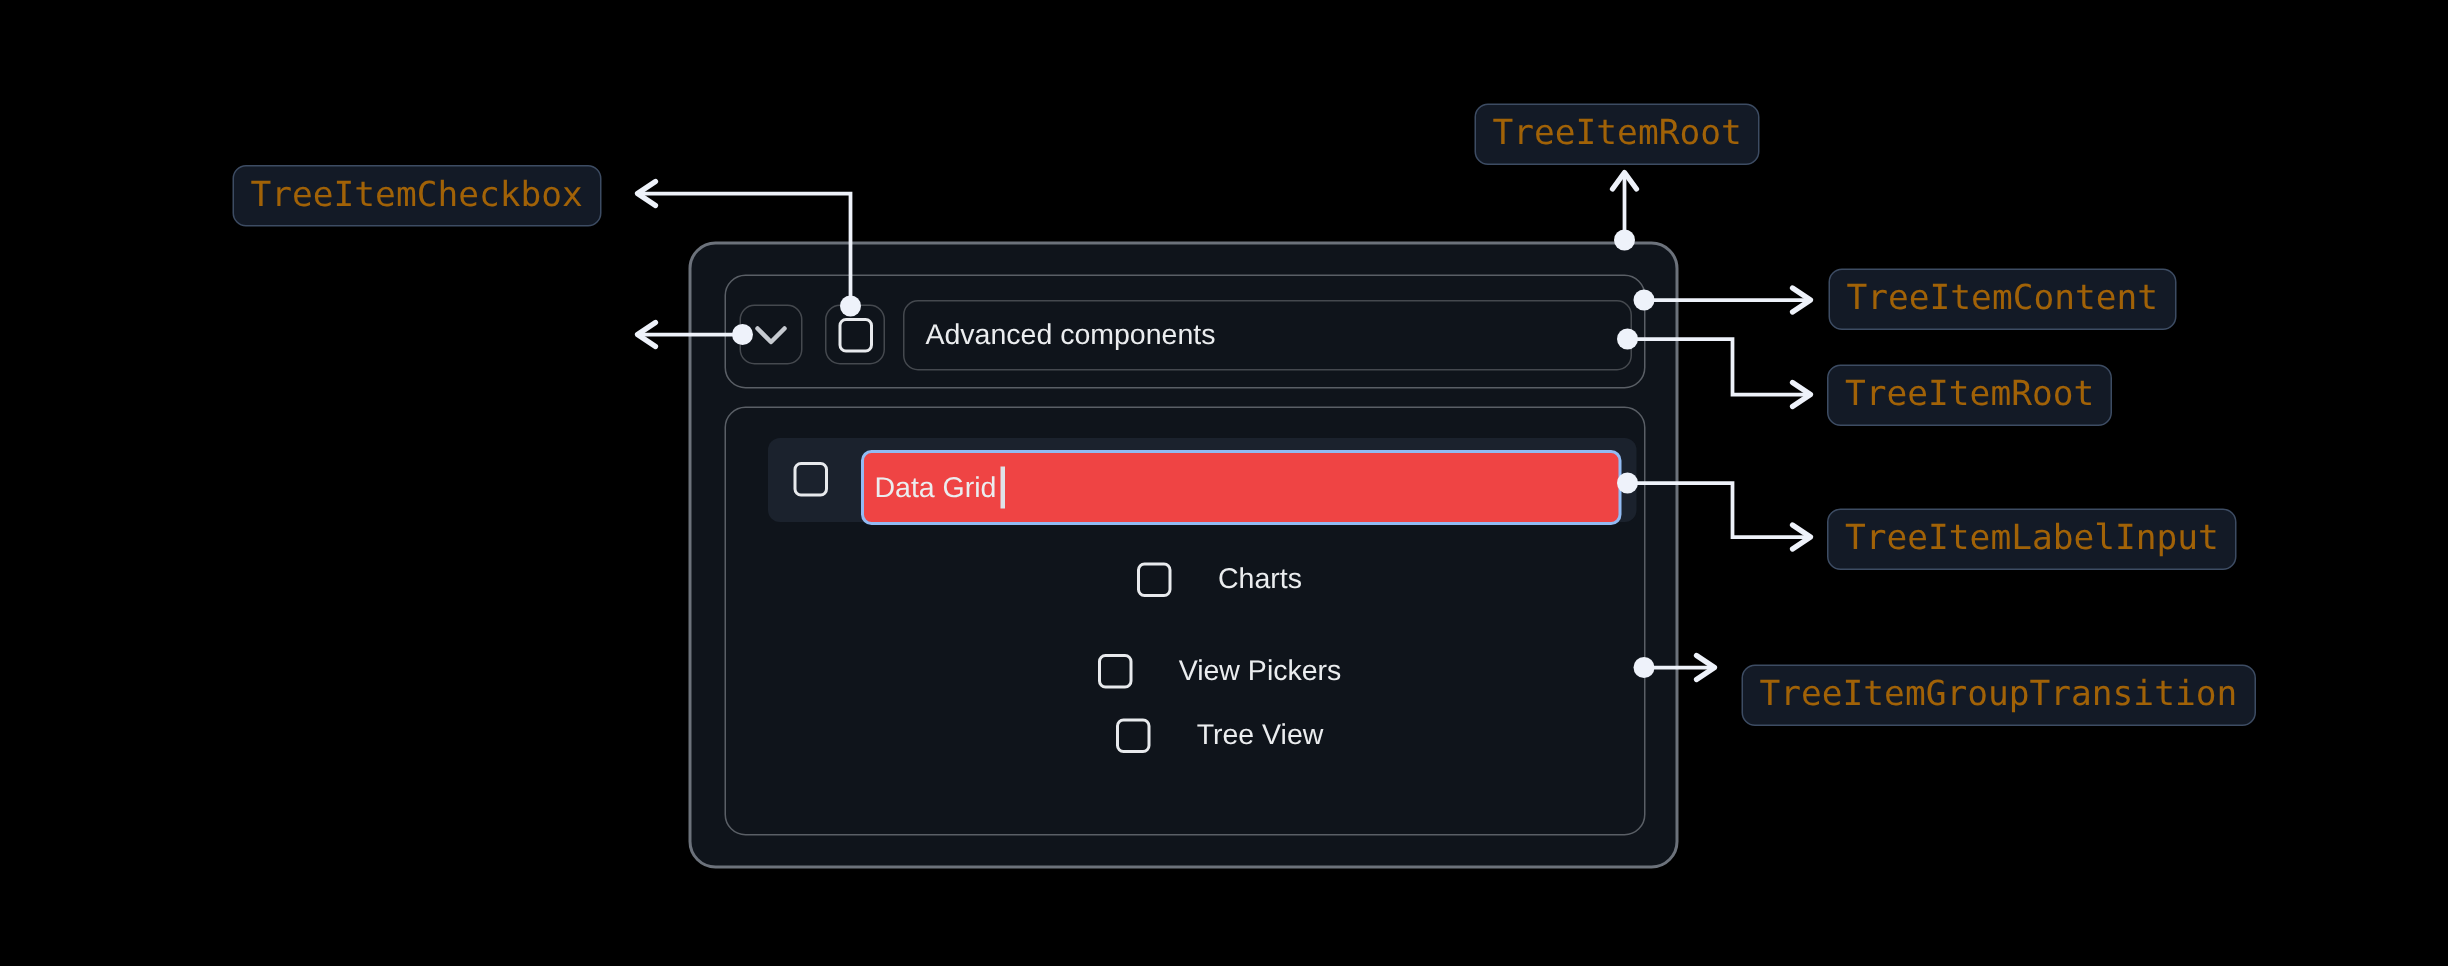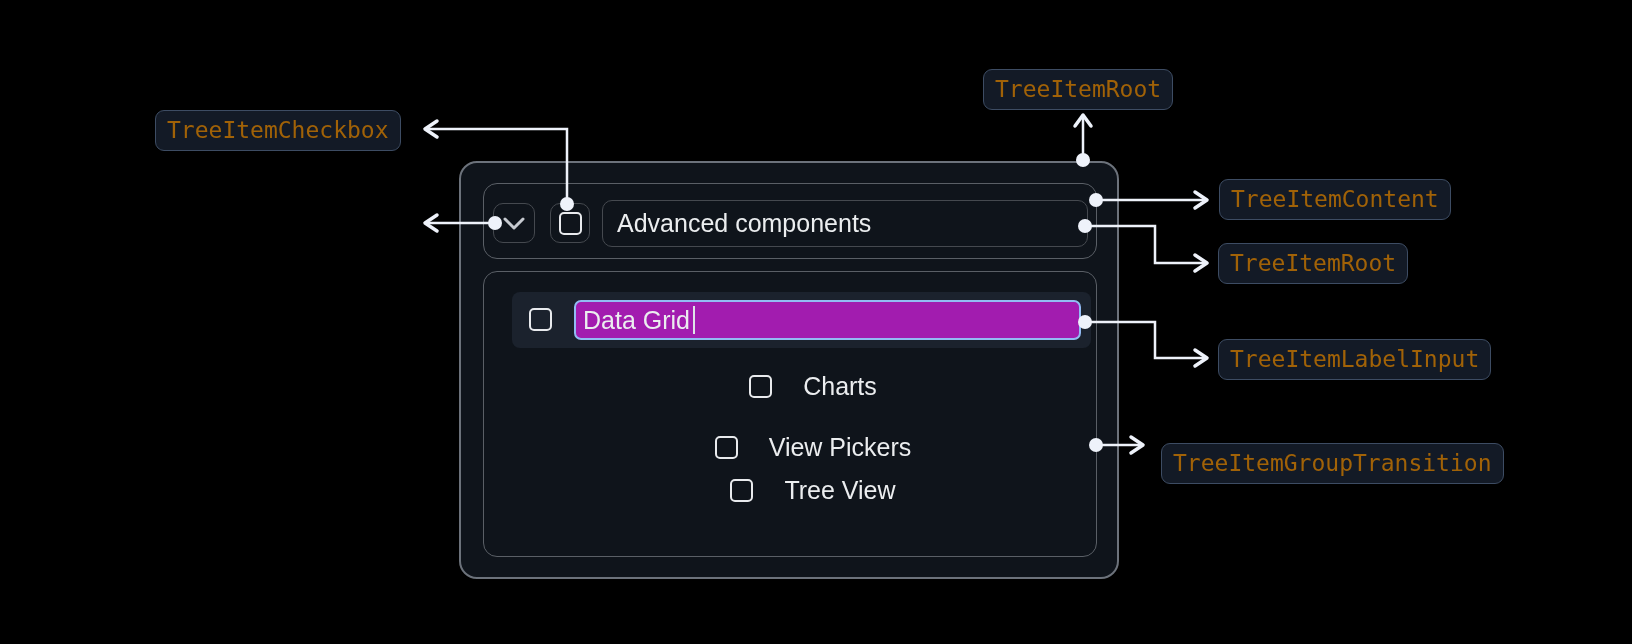--- a/index.html
+++ b/index.html
@@ -35,37 +35,37 @@
   .checkbox-box{left:66px;top:19px;width:40px;height:40px;}
   .cb-glyph{
     box-sizing:border-box;width:23px;height:23px;
     border:2.5px solid #e8eaed;border-radius:5px;display:inline-block;flex:none;
   }
   .label-box{
     position:absolute;left:118px;top:16px;width:486px;height:47px;
     box-sizing:border-box;border:1.5px solid #45494f;border-radius:10px;
     display:flex;align-items:center;padding-left:14px;
   }
-  .main-text{color:#ebedef;font-size:25px;line-height:1;}
+  .main-text{color:#ebedef;font-size:19px;line-height:1;}
   .group-box{
     position:absolute;left:22px;top:108px;width:614px;height:286px;
     box-sizing:border-box;border:1.5px solid #5a5f66;border-radius:14px;
   }
   .row{
     position:absolute;left:0;width:100%;height:52px;box-sizing:border-box;
     display:flex;align-items:center;padding-left:46px;gap:31px;justify-content:center;
   }
   .row-editing{
     position:absolute;left:28px;top:20px;width:579px;height:56px;
     box-sizing:border-box;background:#1b222d;border-radius:8px;
   }
   .row-editing .cb-glyph{position:absolute;left:17px;top:16px;}
   .label-input{
-    position:absolute;left:62px;top:8px;width:507px;height:40px;
-    box-sizing:border-box;background:#a21caf;
+    position:absolute;left:62px;top:8px;width:507px;height:50px;
+    box-sizing:border-box;background:#ef4444;
     border:2px solid #92bbf3;border-radius:7px;
     display:flex;align-items:center;padding-left:7px;
   }
   .caret{width:2.5px;height:28px;background:#dfe3e8;margin-left:3px;flex:none;}
   
   .overlay{position:absolute;left:0;top:0;pointer-events:none;}
   .overlay path{stroke:#eef2fa;stroke-width:2.5;fill:none;}
   .overlay polyline{stroke:#eef2fa;stroke-width:3.5;fill:none;stroke-linecap:round;stroke-linejoin:round;}
   .overlay circle{fill:#eef2fa;}
 </style>

